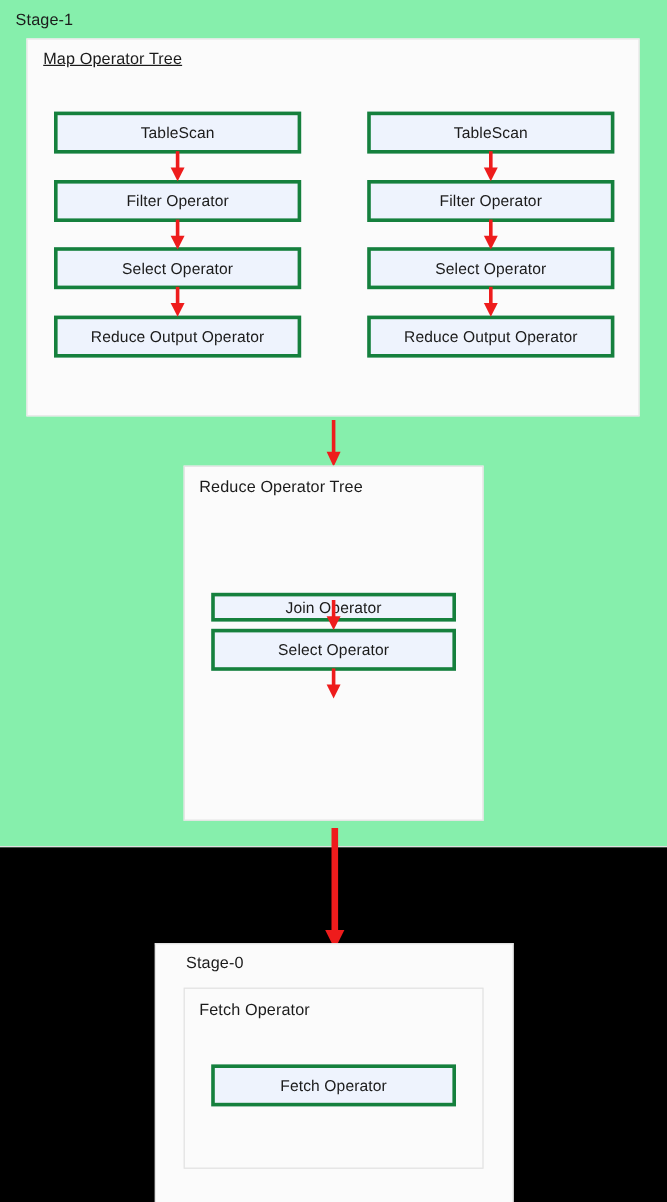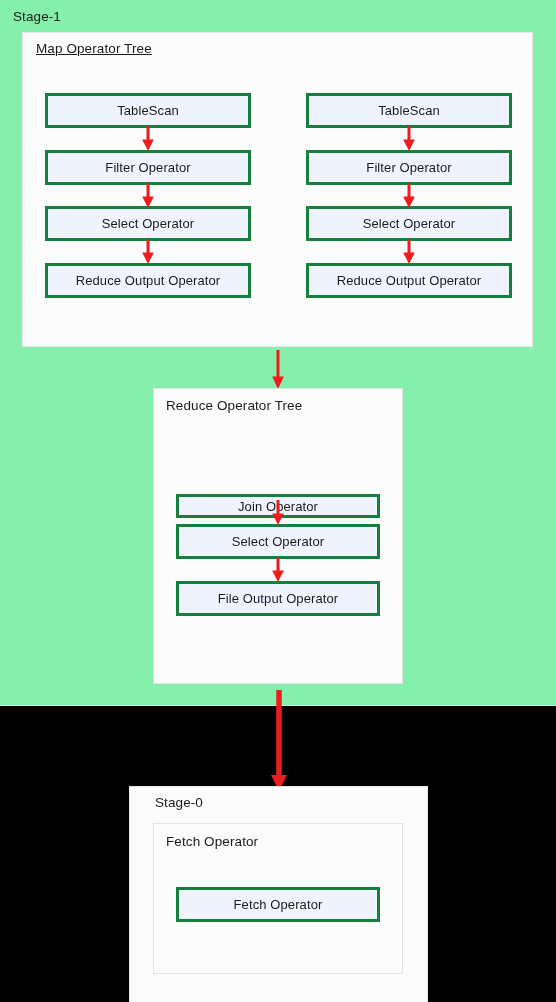--- a/index.html
+++ b/index.html
@@ -143,23 +143,20 @@
   <div class="panel panel-inner" style="left:153px; top:388px; width:250px; height:296px;"></div>
 
   <div class="panel-label" style="left:166px; top:398px;">Reduce Operator Tree</div>
 
   <div class="node" style="left:176px; top:494px; width:204px; height:24px;">
     <span>Join Operator</span>
   </div>
   <div class="node" style="left:176px; top:524px; width:204px; height:35px;">
     <span>Select Operator</span>
   </div>
-  <div class="node" style="left:176px; top:581px; width:204px; height:35px;">
-    <span>File Output Operator</span>
-  </div>
 
   <svg class="arrow" style="left:270px; top:500px;" width="16" height="26" viewBox="0 0 16 26">
     <path d="M8 0 L8 15" stroke="#ee1c1c" stroke-width="3" fill="none"></path>
     <path d="M8 25 L2.2 13.5 L13.8 13.5 Z" fill="#ee1c1c"></path>
   </svg>
   <svg class="arrow" style="left:270px; top:557px;" width="16" height="26" viewBox="0 0 16 26">
     <path d="M8 0 L8 15" stroke="#ee1c1c" stroke-width="3" fill="none"></path>
     <path d="M8 25 L2.2 13.5 L13.8 13.5 Z" fill="#ee1c1c"></path>
   </svg>
 </div>

